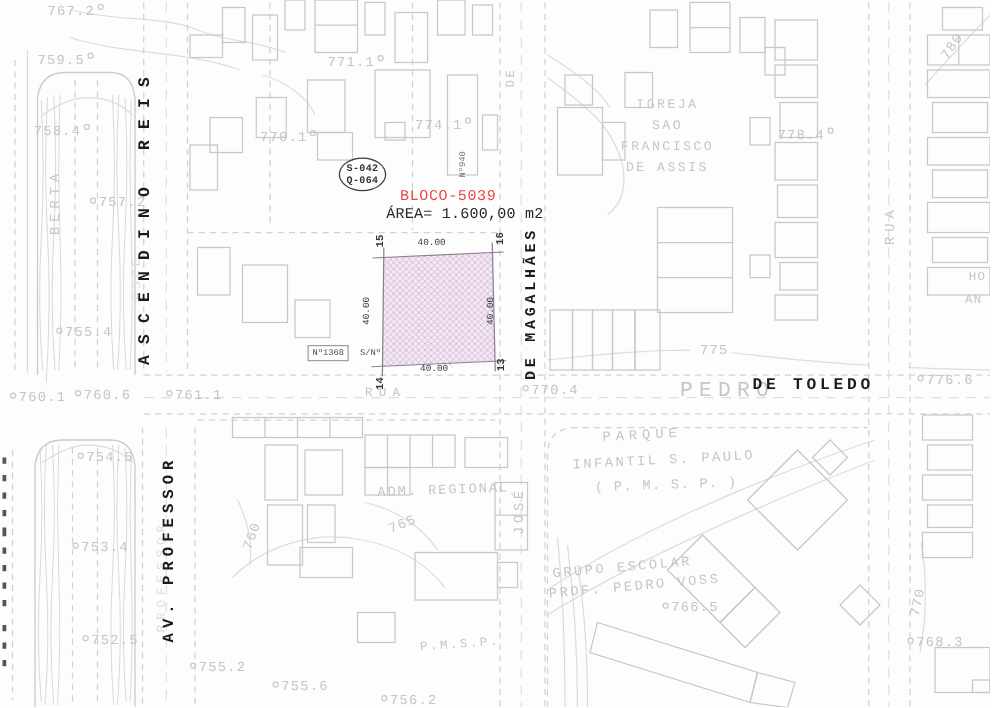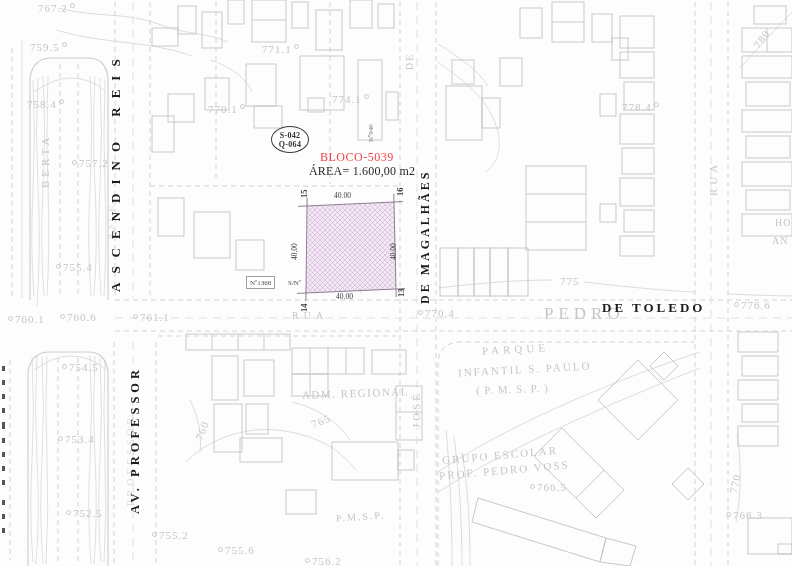--- a/index.html
+++ b/index.html
@@ -1,17 +1,17 @@
 <!DOCTYPE html>
 <html><head>
 <meta charset="utf-8">
 <style>
   html,body{margin:0;padding:0;background:#ffffff;}
   .canvas{position:relative;width:792px;height:566px;background:#fdfdfd;overflow:hidden;
-          font-family:Liberation Serif, serif;}
+          font-family:Liberation Mono, monospace;}
   svg.base{position:absolute;left:0;top:0;}
   .lbl{position:absolute;white-space:nowrap;line-height:1;}
   .v{transform:rotate(-90deg);transform-origin:0 0;}
   .dark{color:#1b1b1b;font-weight:bold;}
   .mid{color:#35393d;}
   .lt{color:#c3c7ca;}
   .ghost{color:#d9dcde;}
   .num{color:#c2c6c9;font-size:11px;letter-spacing:1px;}
   .spot::before{content:"";display:inline-block;width:3px;height:3px;border:1px solid #c6cacd;
                 border-radius:50%;margin-right:2px;vertical-align:2px;}
@@ -241,21 +241,21 @@
         <path d="M297,293.4 L405,288.6" fill="none"></path>
         <path d="M307.1,198 L305.9,301" fill="none"></path>
       </g>
     </g>
   </svg>
 
   <span class="lbl num spot-after" style="left:38px;top:3px;">767.2</span>
   <span class="lbl num spot-after" style="left:30px;top:42px;">759.5</span>
   <span class="lbl num spot-after" style="left:27px;top:99px;">758.4</span>
   <span class="lbl num spot" style="left:72px;top:158px;">757.2</span>
-  <span class="lbl num spot" style="left:45px;top:262px;margin-left:11px;">755.4</span>
+  <span class="lbl num spot" style="left:45px;top:262px;">755.4</span>
   <span class="lbl num spot-after" style="left:262px;top:44px;">771.1</span>
   <span class="lbl num spot-after" style="left:208px;top:104px;">770.1</span>
   <span class="lbl num spot-after" style="left:332px;top:94px;">774.1</span>
   <span class="lbl num spot-after" style="left:622px;top:102px;">778.4</span>
   <span class="lbl num spot" style="left:734px;top:300px;">776.6</span>
   <span class="lbl num spot" style="left:418px;top:308px;">770.4</span>
   <span class="lbl num spot" style="left:8px;top:314px;text-align:right;">760.1</span>
   <span class="lbl num spot" style="left:60px;top:312px;">760.6</span>
   <span class="lbl num spot" style="left:133px;top:312px;">761.1</span>
   <span class="lbl num spot" style="left:62px;top:362px;">754.5</span>
@@ -276,20 +276,26 @@
 
   <span class="lbl lt v" style="left:40px;top:188px;font-size:11px;letter-spacing:4px;">BERTA</span>
   <span class="lbl ghost v" style="left:106px;top:240px;font-size:10px;letter-spacing:3px;">ASCE</span>
   <span class="lbl ghost v" style="left:126px;top:506px;font-size:10px;letter-spacing:4px;">PROFESSOR</span>
   <span class="lbl lt v" style="left:405px;top:70px;font-size:10px;letter-spacing:2px;">DE</span>
   <span class="lbl lt v" style="left:411px;top:428px;font-size:11px;letter-spacing:3px;">JOSÉ</span>
   <span class="lbl lt v" style="left:708px;top:196px;font-size:11px;letter-spacing:4px;">RUA</span>
   <span class="lbl lt" style="left:292px;top:311px;font-size:10px;letter-spacing:5px;">RUA</span>
   <span class="lbl lt" style="left:544px;top:305px;font-size:17px;letter-spacing:5px;">PEDRO</span>
 
+  <div class="igreja">
+    <div>IGREJA</div>
+    <div>SAO</div>
+    <div>FRANCISCO</div>
+    <div>DE ASSIS</div>
+  </div>
 
   <span class="lbl lt" style="left:302px;top:388px;font-size:11px;letter-spacing:1.5px;transform:rotate(-2deg);">ADM. REGIONAL</span>
   <span class="lbl lt" style="left:482px;top:344px;font-size:11px;letter-spacing:4px;transform:rotate(-3deg);">PARQUE</span>
   <span class="lbl lt" style="left:458px;top:364px;font-size:11px;letter-spacing:2px;transform:rotate(-3deg);">INFANTIL S. PAULO</span>
   <span class="lbl lt" style="left:476px;top:384px;font-size:11px;letter-spacing:1px;transform:rotate(-2deg);">( P. M. S. P. )</span>
   <span class="lbl lt" style="left:442px;top:450px;font-size:11px;letter-spacing:2px;transform:rotate(-5deg);">GRUPO ESCOLAR</span>
   <span class="lbl lt" style="left:439px;top:465px;font-size:11px;letter-spacing:2px;transform:rotate(-5deg);">PROF. PEDRO VOSS</span>
   <span class="lbl lt" style="left:336px;top:512px;font-size:10px;letter-spacing:2px;transform:rotate(-4deg);">P.M.S.P.</span>
   <span class="lbl lt" style="left:775px;top:218px;font-size:10px;letter-spacing:1px;">HO</span>
   <span class="lbl lt" style="left:772px;top:236px;font-size:10px;letter-spacing:1px;">AN</span>

